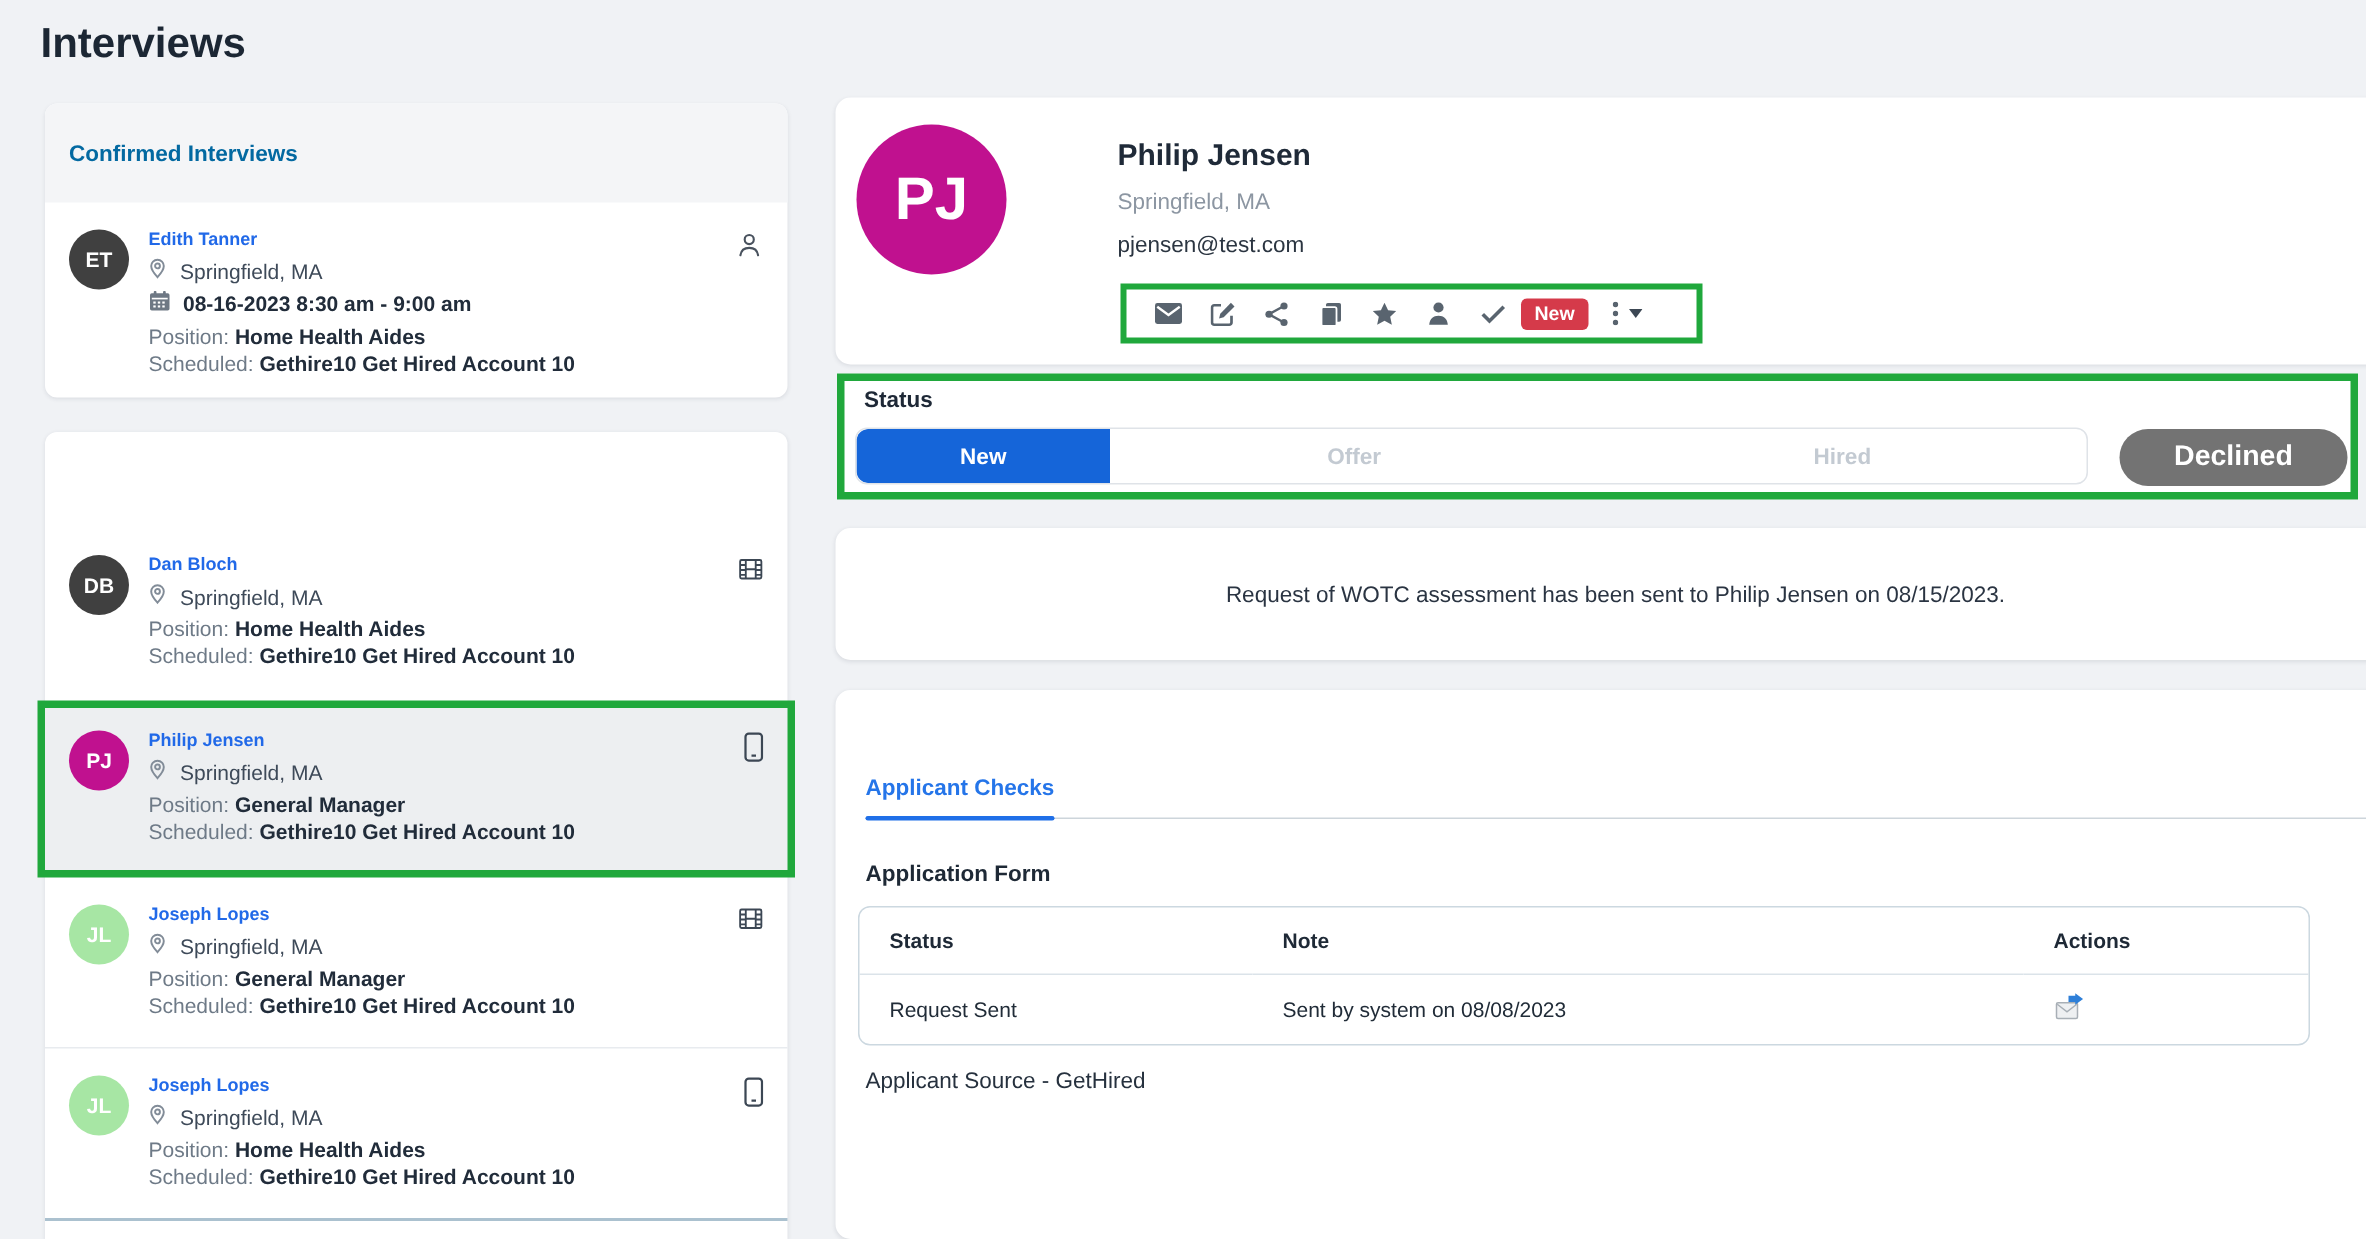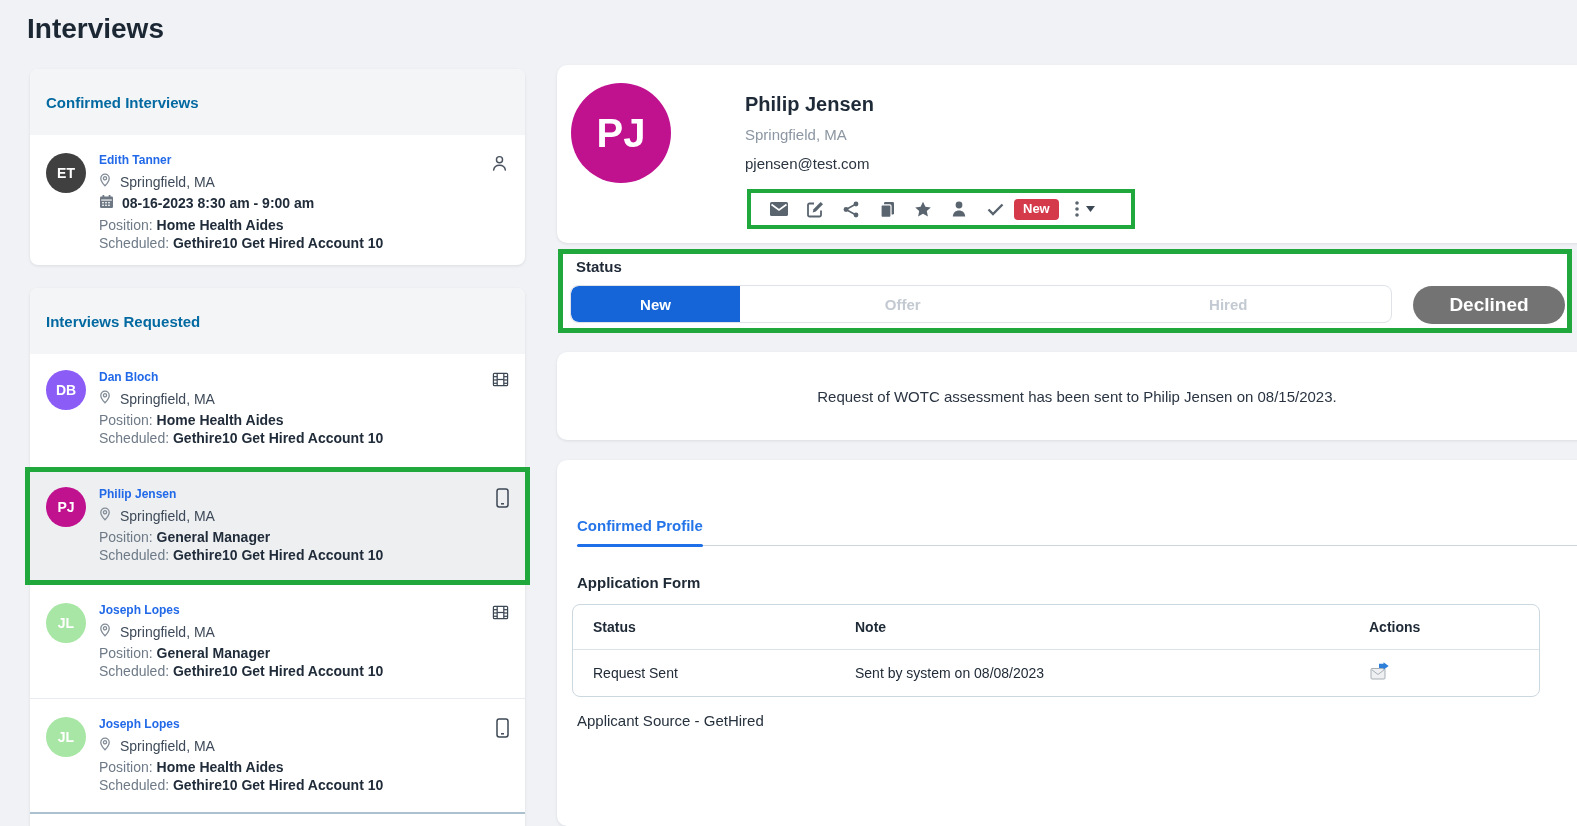--- a/index.html
+++ b/index.html
@@ -11,21 +11,21 @@
   .card{position:absolute;background:#fff;border-radius:8px;box-shadow:0 1px 3px rgba(30,42,56,.10);}
   #card-confirmed{left:30px;top:69px;width:495px;height:196px;}
   #card-requested{left:30px;top:288px;width:495px;height:538px;border-radius:8px 8px 0 0;}
   .card-head{height:66px;background:#f4f5f7;border-radius:8px 8px 0 0;display:flex;align-items:center;
     padding:0 16px;font-size:15px;font-weight:700;color:#0369a1;}
   
   .entry{position:absolute;left:0;width:100%;padding:15px 16px 0 16px;display:flex;align-items:flex-start;}
   .entry.selected{background:#edeff1;}
   .av{width:40px;height:40px;border-radius:50%;color:#fff;font-weight:700;font-size:14px;
     display:flex;align-items:center;justify-content:center;flex:none;margin-top:3px;}
-  .av-et{background:#404040;} .av-db{background:#8b5cf6;} .av-pj{background:#c0118f;} .av-jl{background:#a7e6a4;}
+  .av-et{background:#404040;} .av-db{background:#404040;} .av-pj{background:#c0118f;} .av-jl{background:#a7e6a4;}
   .entry-body{margin-left:13px;flex:1;min-width:0;}
   .name{font-size:12px;font-weight:700;color:#2169e8;text-decoration:none;display:inline-block;margin-bottom:4px;cursor:pointer;}
   .loc{display:flex;align-items:center;gap:9px;color:#3e4a59;font-size:14px;margin:2px 0 3px 0;line-height:17px;}
   .dt{display:flex;align-items:center;gap:8px;color:#212c3a;font-weight:700;font-size:14px;margin:2px 0 3px 0;line-height:17px;}
   .meta{font-size:14px;color:#6e7a87;line-height:18px;}
   .meta .val{font-weight:700;color:#212c3a;}
   .entry-icon{flex:none;margin-left:8px;margin-top:4px;}
   .divider{position:absolute;left:0;width:100%;height:1px;background:#e8ebef;}
   .bline{position:absolute;left:0;width:100%;height:2px;background:#abc1cf;}
   
@@ -112,21 +112,20 @@
       <div class="meta"><span>Scheduled:</span> <span class="val">Gethire10 Get Hired Account 10</span></div>
     </div>
     <span class="entry-icon"><svg width="19" height="19" viewBox="0 0 20 20" fill="none" stroke="#49525e" stroke-width="1.5">
           <circle cx="10" cy="6" r="3.2"></circle>
           <path d="M3.8 17c.5-3.4 3-5.2 6.2-5.2s5.7 1.8 6.2 5.2" stroke-linecap="round"></path>
         </svg></span>
   </div>
 </section>
 
 <section class="card" id="card-requested">
-  <div class="card-head">Interviews Requested</div>
 
   <div class="entry" style="top:64px;height:115px;">
     <div class="av av-db">DB</div>
     <div class="entry-body">
       <a class="name">Dan Bloch</a>
       <div class="loc">
         <span><svg width="12" height="14" viewBox="0 0 12 14" fill="none" stroke="#828c98" stroke-width="1.3">
               <path d="M6 1.2C3.6 1.2 1.8 3 1.8 5.4c0 2.9 4.2 7.4 4.2 7.4s4.2-4.5 4.2-7.4C10.2 3 8.4 1.2 6 1.2z"></path>
               <circle cx="6" cy="5.3" r="1.6"></circle>
             </svg></span>
@@ -296,21 +295,21 @@
   </div>
   <div class="declined">Declined</div>
 </section>
 
 <section class="card" id="card-notice">
   <span>Request of WOTC assessment has been sent to Philip Jensen on 08/15/2023.</span>
 </section>
 
 <section class="card" id="card-main">
   <div class="tabs">
-    <div class="tab active">Confirmed Profile</div>
+    <div class="tab active">Applicant Checks</div>
   </div>
   <div class="sec-title">Application Form</div>
 
   <table class="tbl">
     <colgroup>
         <col style="width:262px">
         <col>
         <col style="width:190px">
       </colgroup>
     <thead>

